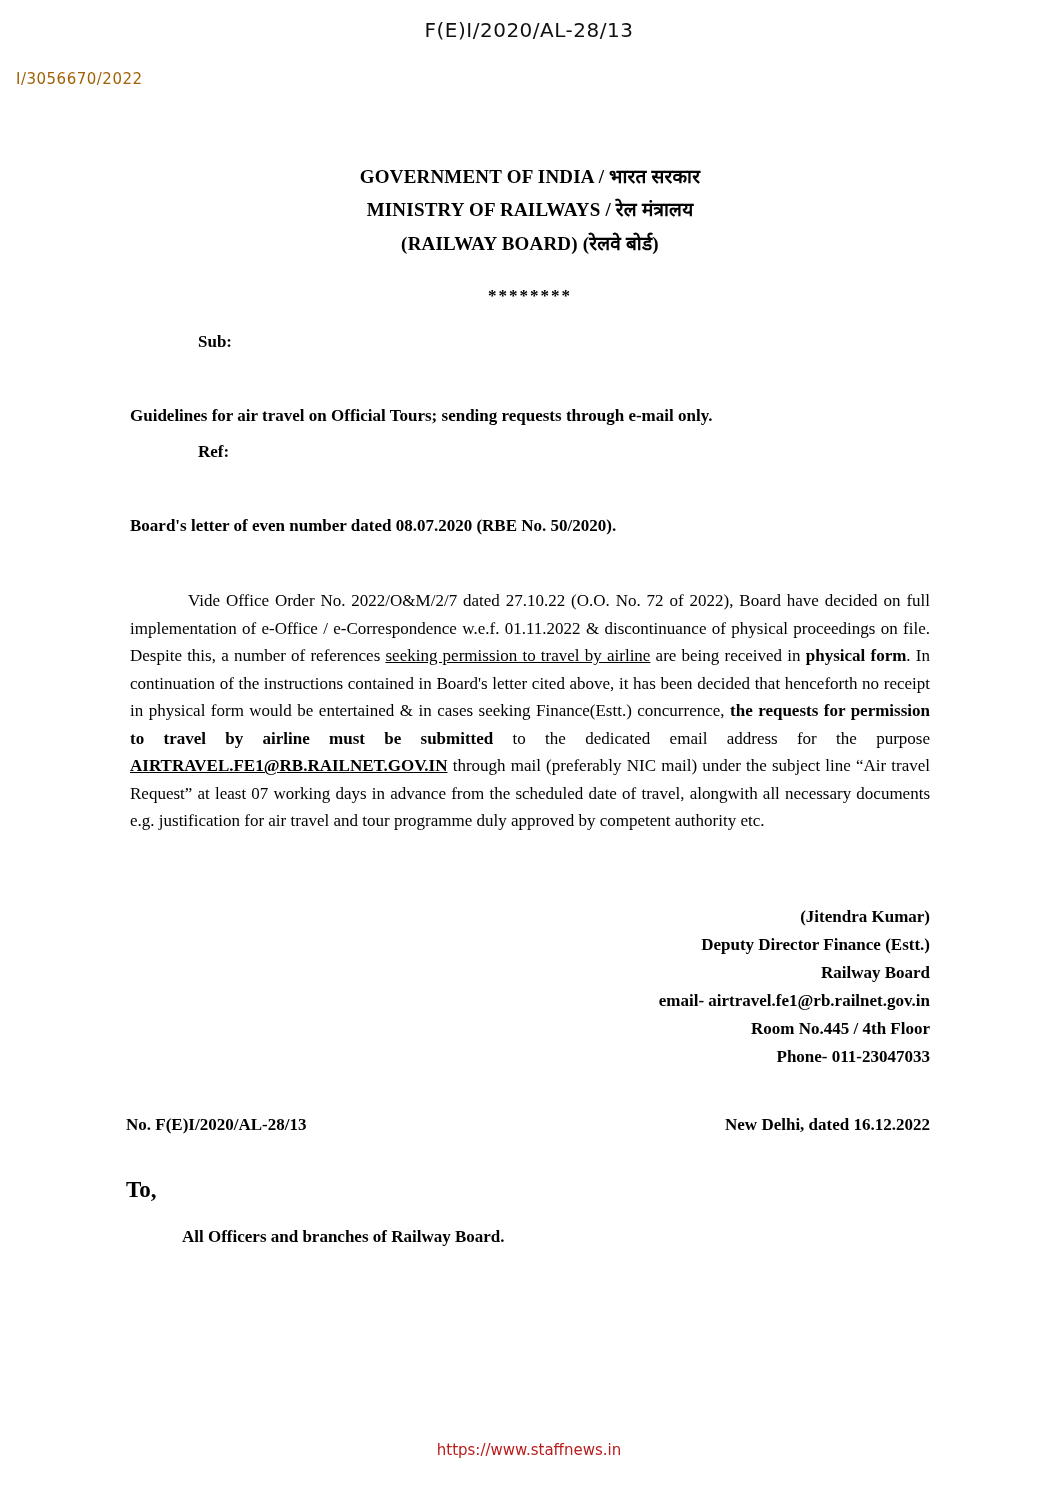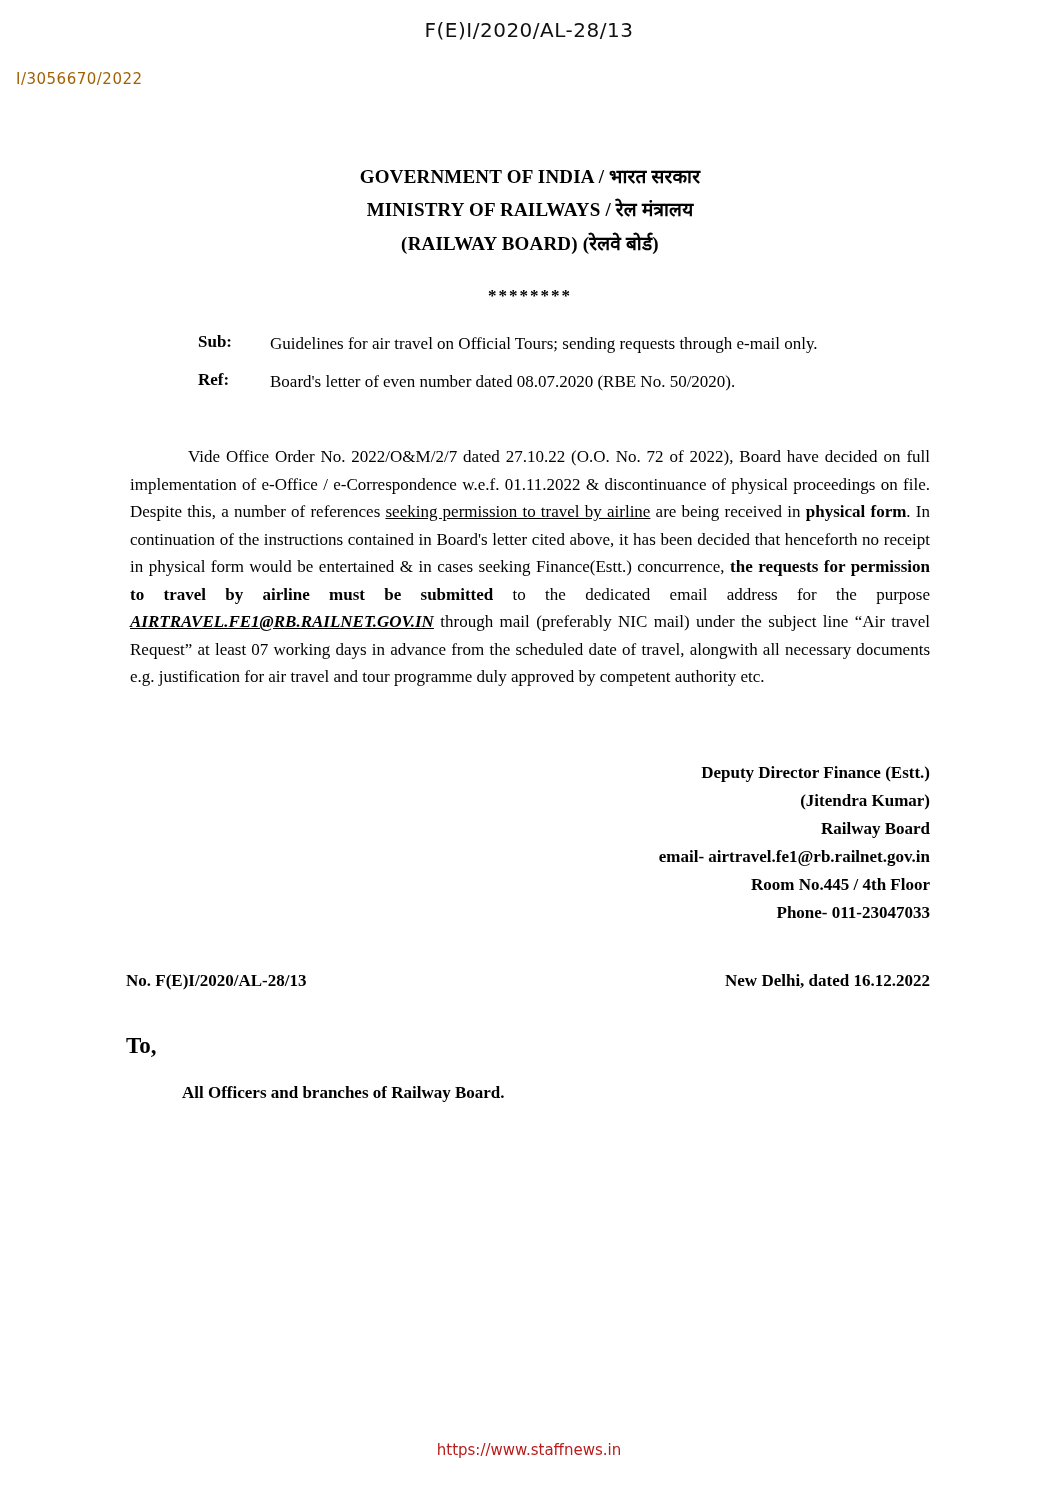--- a/index.html
+++ b/index.html
@@ -62,49 +62,50 @@
     letter-spacing: 2px;
     margin-top: 26px;
   }
   .subref {
     margin-top: 26px;
   }
   .kv {
     display: flex;
     align-items: flex-start;
     margin-bottom: 14px;
+    flex-direction: column;
   }
   .kv .k {
     width: 72px;
     flex: 0 0 72px;
     font-weight: bold;
     font-size: 17px;
     padding-left: 68px;
     box-sizing: content-box;
   }
   .kv .v {
-    font-weight: normal;
+    font-weight: bold;
     font-size: 17px;
     line-height: 1.45;
     flex: 1;
   }
   .body-para {
     margin-top: 48px;
     font-size: 17px;
     line-height: 1.62;
     text-align: justify;
     text-justify: inter-word;
   }
   .body-para .indent {
     display: inline-block;
     width: 58px;
   }
   .u { text-decoration: underline; }
   .b { font-weight: bold; }
-  .bu { font-weight: bold; text-decoration: underline; font-style: italic; }
+  .bu { font-weight: bold; text-decoration: underline; }
   .signature {
     margin-top: 68px;
     text-align: right;
     font-weight: bold;
     font-size: 17px;
     line-height: 1.65;
   }
   .numline {
     margin-top: 44px;
     display: flex;
@@ -165,22 +166,22 @@
         <div class="k">Ref:</div>
         <div class="v">Board's letter of even number dated 08.07.2020 (RBE No. 50/2020).</div>
       </div>
     </div>
 
     <div class="body-para">
       <span class="indent"></span><span>Vide Office Order No. 2022/O&amp;M/2/7 dated 27.10.22 (O.O. No. 72 of 2022), Board have decided on full implementation of e-Office / e-Correspondence w.e.f. 01.11.2022 &amp; discontinuance of physical proceedings on file. Despite this, a number of references </span><span class="u">seeking permission to travel by airline</span><span> are being received in </span><span class="b">physical form</span><span>. In continuation of the instructions contained in Board's letter cited above, it has been decided that henceforth no receipt in physical form would be entertained &amp; in cases seeking Finance(Estt.) concurrence, </span><span class="b">the requests for permission to travel by airline must be submitted</span><span> to the dedicated email address for the purpose </span><span class="bu">AIRTRAVEL.FE1@RB.RAILNET.GOV.IN</span><span> through mail (preferably NIC mail) under the subject line “Air travel Request” at least 07 working days in advance from the scheduled date of travel, alongwith all necessary documents e.g. justification for air travel and tour programme duly approved by competent authority etc.</span>
     </div>
 
     <div class="signature">
+      <div>(Jitendra Kumar)</div>
       <div>Deputy Director Finance (Estt.)</div>
-      <div>(Jitendra Kumar)</div>
       <div>Railway Board</div>
       <div>email- airtravel.fe1@rb.railnet.gov.in</div>
       <div>Room No.445 / 4th Floor</div>
       <div>Phone- 011-23047033</div>
     </div>
 
     <div class="numline">
       <div class="left">No. F(E)I/2020/AL-28/13</div>
       <div class="right">New Delhi, dated 16.12.2022</div>
     </div>

